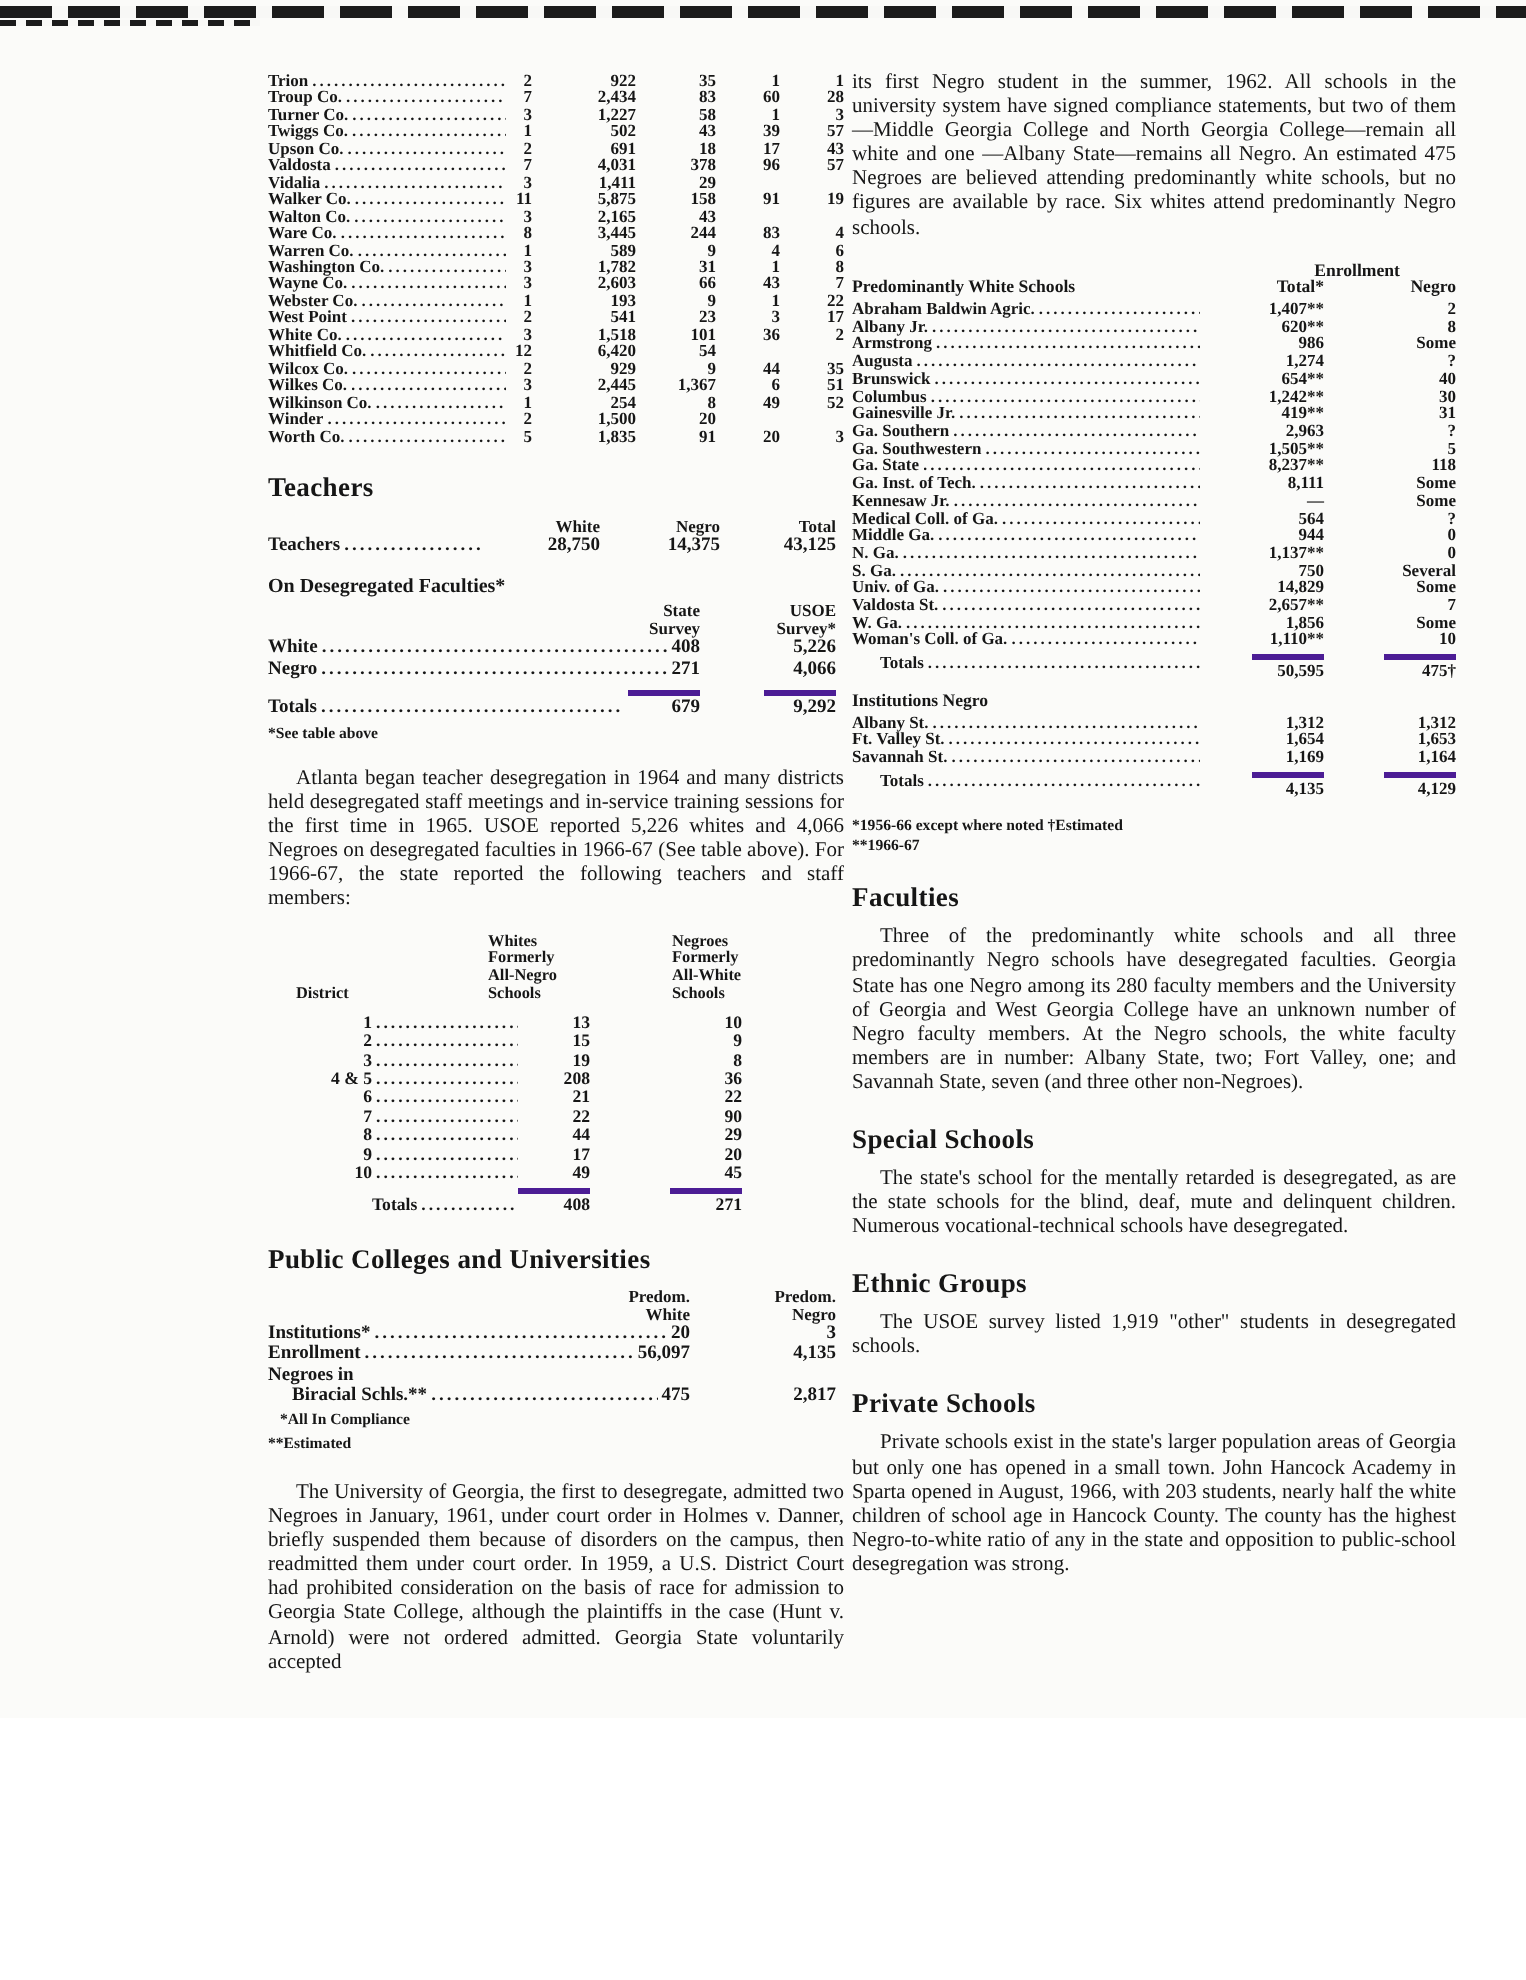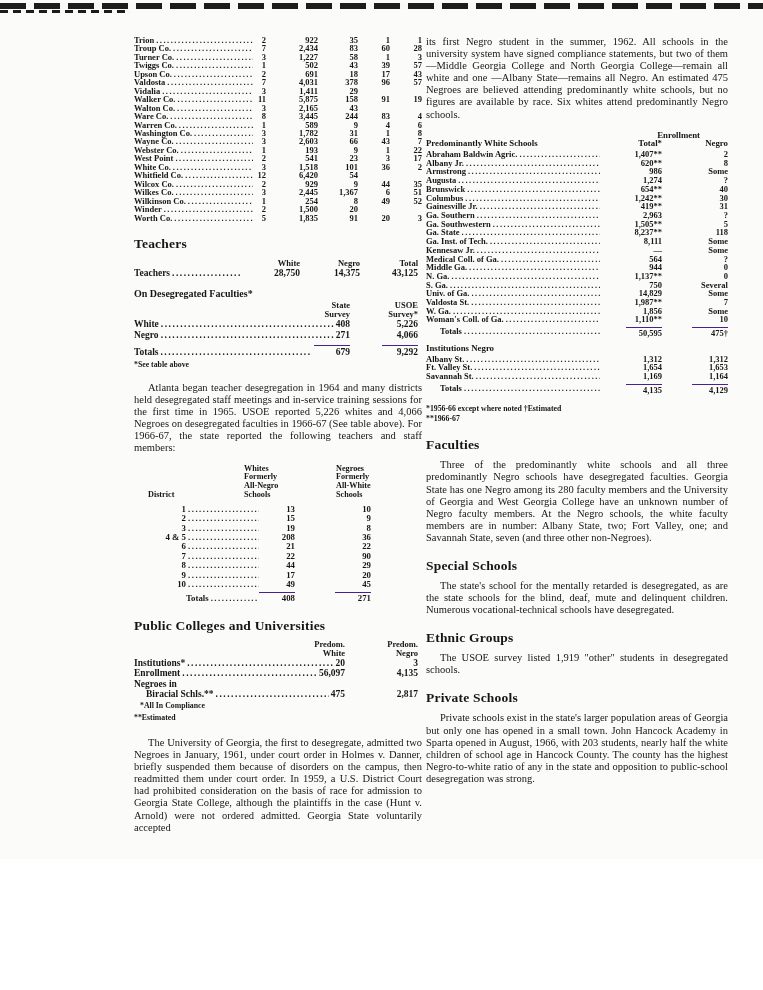--- a/index.html
+++ b/index.html
@@ -35,21 +35,21 @@
   .c-row .cnt{text-align:right;min-width:11px;}
 
   
   .t-table{font-size:9.5px;line-height:10.2px;font-weight:bold;margin-top:2px;}
   .t-hdr,.t-row{display:grid;grid-template-columns:110px 56px 60px 58px;}
   .t-hdr .num{font-size:8.5px;}
   .sub-h{font-weight:bold;font-size:10px;margin:10px 0 2px 0;}
   .f-table{font-size:9.5px;line-height:10.2px;font-weight:bold;}
   .f-hdr,.f-row{display:grid;grid-template-columns:216px 68px;}
   .f-hdr .num{font-size:8.5px;line-height:9px;white-space:pre-line;}
-  .ovl{display:inline-block;border-top:1px solid #4c1d95;padding-top:1px;min-width:36px;text-align:right;}
+  .ovl{display:inline-block;border-top:3px solid #4c1d95;padding-top:1px;min-width:36px;text-align:right;}
   .ovl.dbl{border-bottom:1px solid #161616;}
   .footnote{font-size:7.8px;line-height:9px;font-weight:bold;margin-top:3px;}
 
   
   .d-hdrs{display:grid;grid-template-columns:110px 92px 100px;font-weight:bold;
           font-size:8.2px;line-height:8.8px;margin:4px 0 5px 0;}
   .d-hdrs .multi{white-space:pre-line;}
   .d-hdrs .dlabel{align-self:end;padding-left:14px;}
   .district-table{font-size:8.8px;line-height:9.4px;font-weight:bold;margin-left:22px;width:215px;}
   .d-row{display:grid;grid-template-columns:30px 75px 34px 76px;}
@@ -699,21 +699,21 @@
             </span>
             <span class="num">14,829</span>
             <span class="num">Some</span>
           </div>
 
           <div class="e-row">
             <span class="flexcell">
               <span class="nm">Valdosta St.</span>
               <span class="ldr"></span>
             </span>
-            <span class="num">1,987**</span>
+            <span class="num">2,657**</span>
             <span class="num">7</span>
           </div>
 
           <div class="e-row">
             <span class="flexcell">
               <span class="nm">W. Ga.</span>
               <span class="ldr"></span>
             </span>
             <span class="num">1,856</span>
             <span class="num">Some</span>

